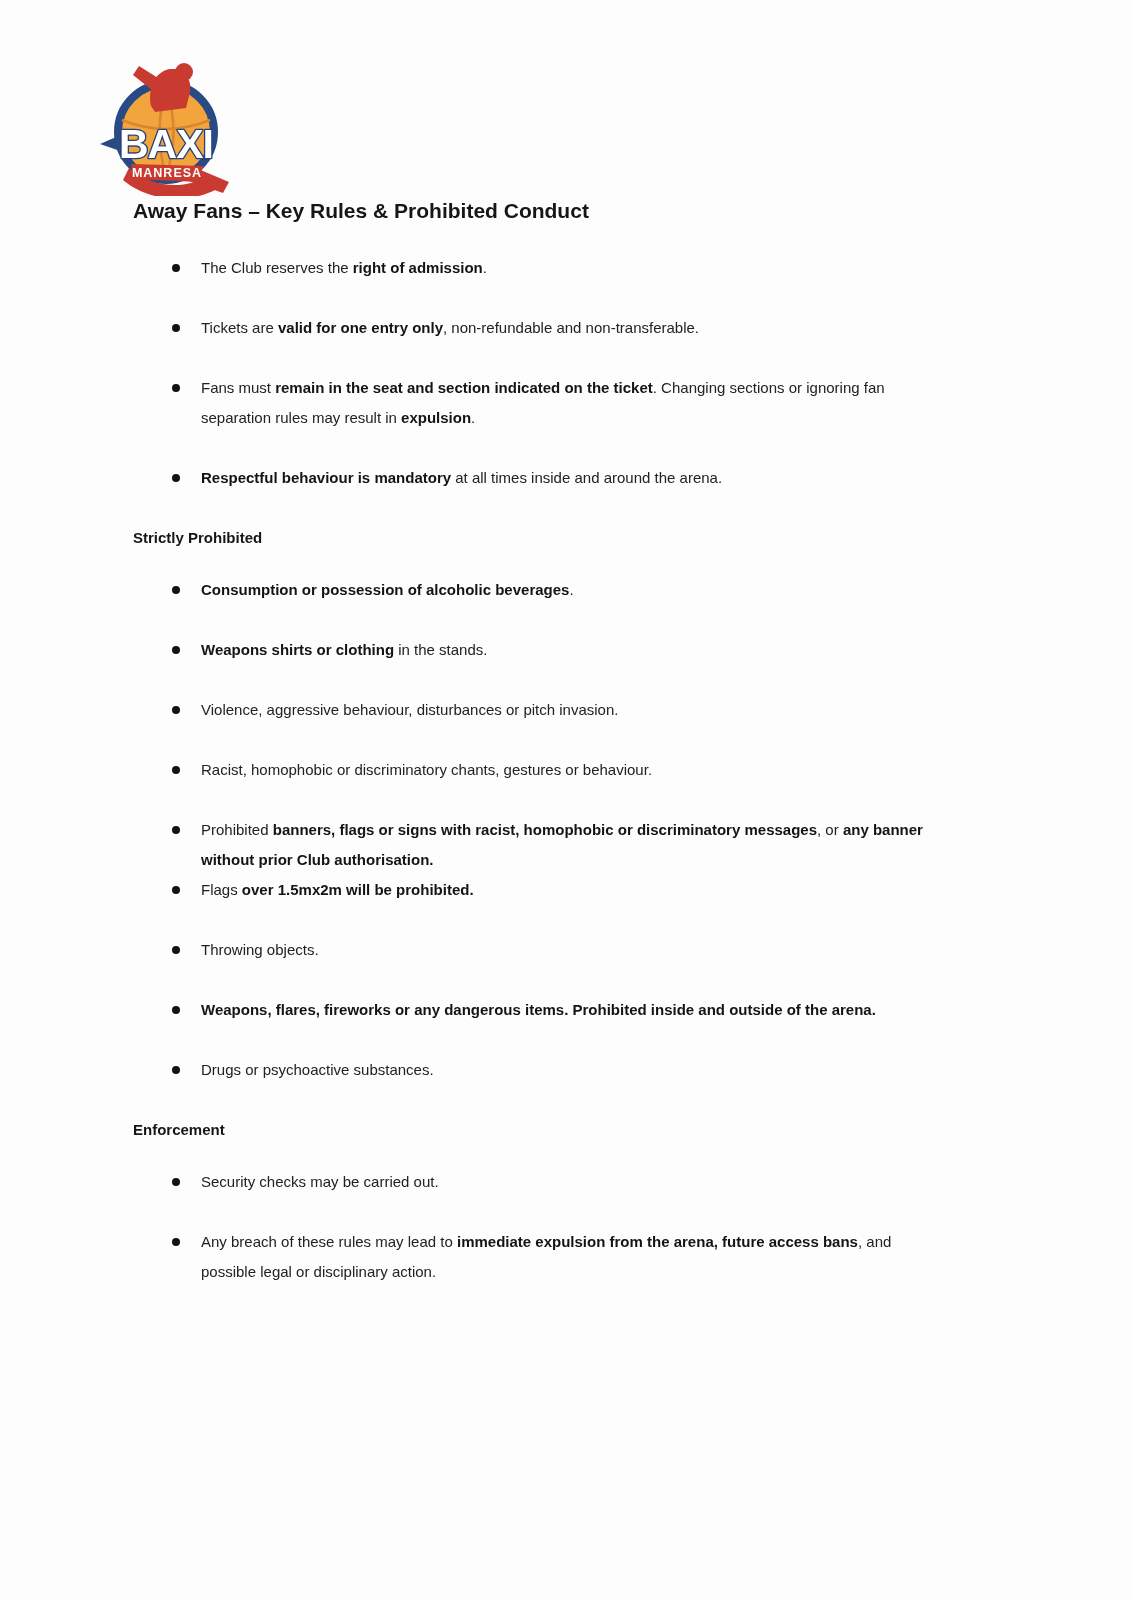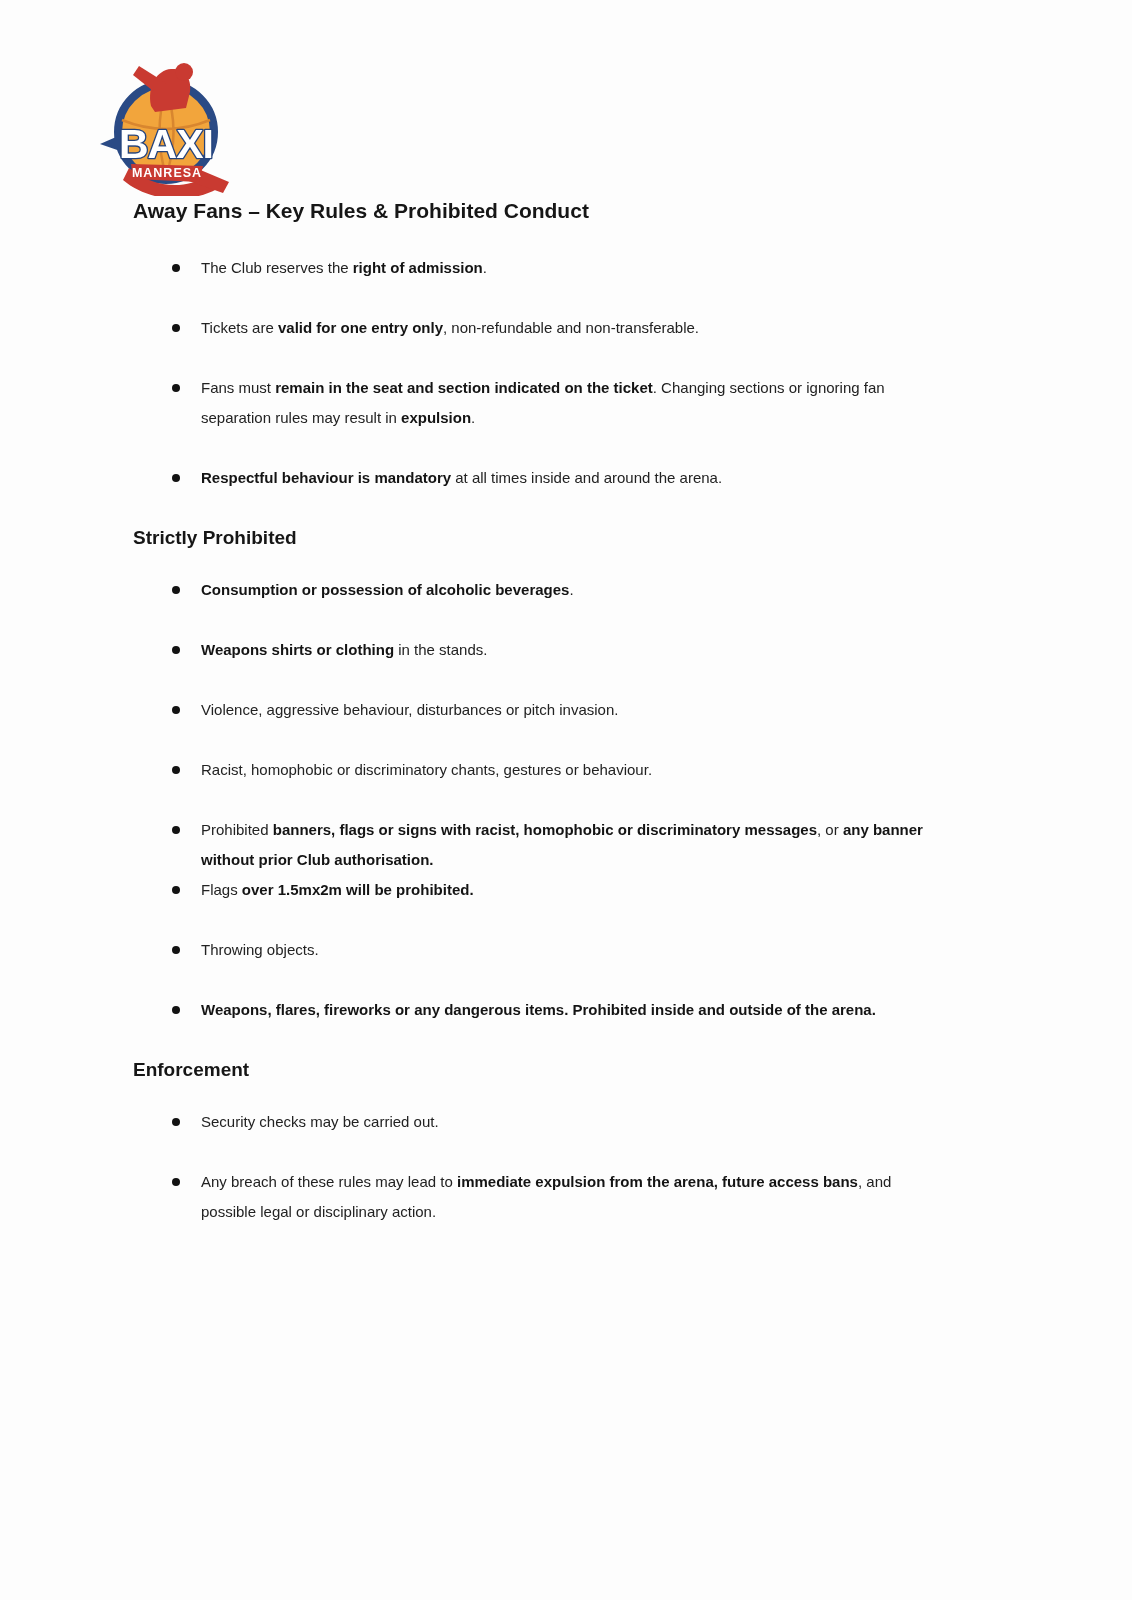--- a/index.html
+++ b/index.html
@@ -25,21 +25,21 @@
   }
   h1.doc-title {
     margin: 0 0 27px 38px;
     font-size: 21px;
     line-height: 30px;
     font-weight: bold;
     color: #161616;
   }
   h2.section-heading {
     margin: 22px 0 23px 38px;
-    font-size: 19px;
+    font-size: 15px;
     line-height: 29px;
     font-weight: bold;
     color: #161616;
   }
   ul.bullets {
     margin: 0;
     padding: 0 0 0 106px;
     list-style: none;
   }
   ul.bullets li {
@@ -105,20 +105,21 @@
 
   <ul class="bullets">
       <li><b>Consumption or possession of alcoholic beverages</b><span>.</span></li>
       <li><b>Weapons shirts or clothing</b><span> in the stands.</span></li>
       <li><span>Violence, aggressive behaviour, disturbances or pitch invasion.</span></li>
       <li><span>Racist, homophobic or discriminatory chants, gestures or behaviour.</span></li>
       <li><span>Prohibited </span><b>banners, flags or signs with racist, homophobic or discriminatory messages</b><span>, or </span><b>any banner without prior Club authorisation.</b></li>
       <li class="tight"><span>Flags </span><b>over 1.5mx2m will be prohibited.</b></li>
       <li><span>Throwing objects.</span></li>
       <li><b>Weapons, flares, fireworks or any dangerous items. Prohibited inside and outside of the arena.</b></li>
+      <li><span>Drugs or psychoactive substances.</span></li>
     </ul>
 
   <h2 class="section-heading">Enforcement</h2>
 
   <ul class="bullets">
       <li><span>Security checks may be carried out.</span></li>
       <li><span>Any breach of these rules may lead to </span><b>immediate expulsion from the arena,</b><span> </span><b>future access bans</b><span>, and possible legal or disciplinary action.</span></li>
     </ul>
 
 </div>

